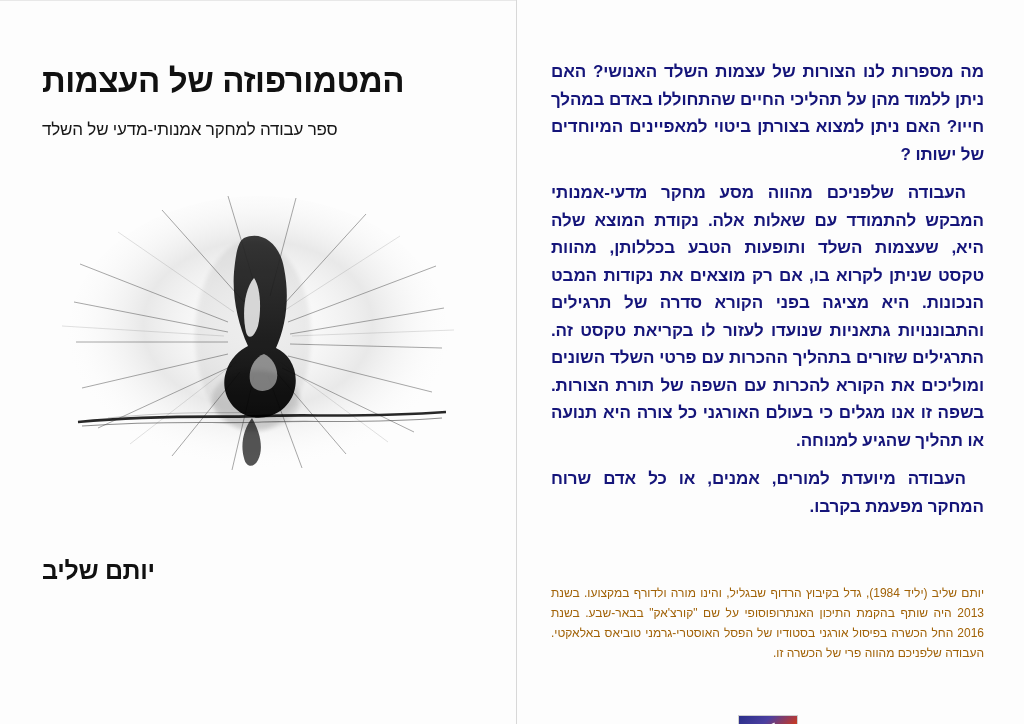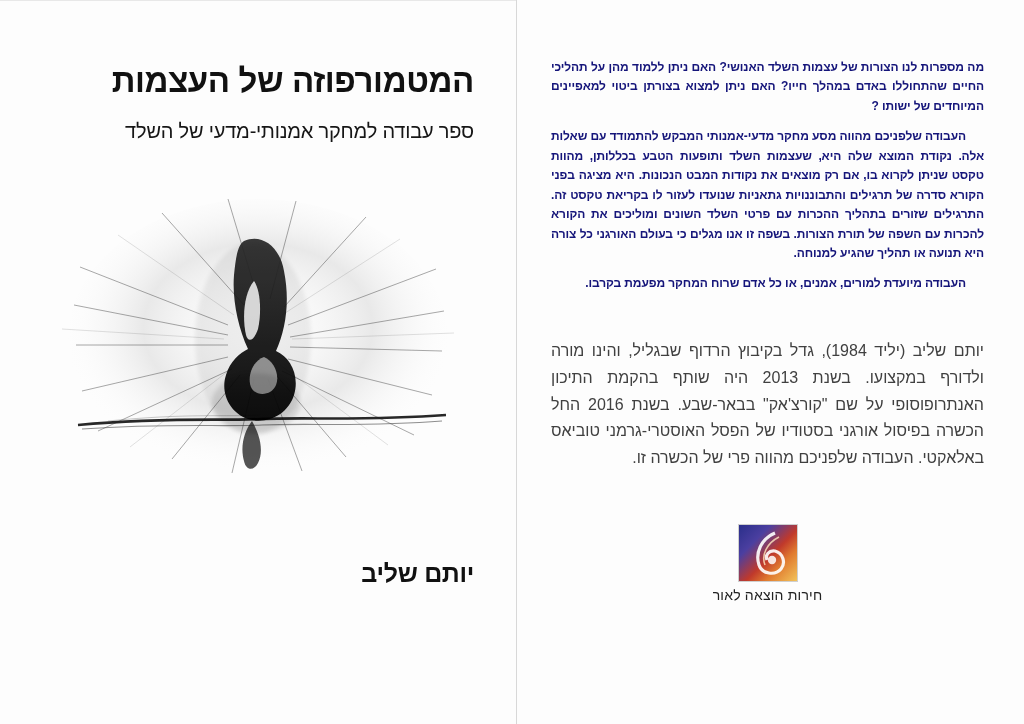--- a/index.html
+++ b/index.html
@@ -45,37 +45,37 @@
     top: 0;
     width: 507px;
     height: 724px;
     box-sizing: border-box;
     padding: 58px 40px 20px 34px;
     direction: rtl;
     text-align: right;
   }
   .blurb {
     color: #15157a;
-    font-size: 12px;
+    font-size: 17px;
     line-height: 1.62;
     font-weight: 700;
     letter-spacing: -0.1px;
   }
   .blurb p {
     margin: 0 0 11px 0;
     text-align: justify;
     text-align-last: right;
   }
   .blurb p.indent {
     text-indent: 18px;
   }
   .bio {
-    margin-top: 44px;
-    color: #404040;
-    font-size: 16px;
+    margin-top: 62px;
+    color: #a16207;
+    font-size: 12px;
     line-height: 1.68;
     font-weight: 400;
     text-align: justify;
     text-align-last: right;
   }
   .bio p { margin: 0; }
   
   .publisher {
     margin-top: 52px;
     display: flex;
@@ -107,32 +107,32 @@
   
   .front-cover {
     position: absolute;
     left: 0;
     top: 0;
     width: 516px;
     height: 724px;
     box-sizing: border-box;
     padding: 62px 42px 40px 42px;
     direction: rtl;
-    text-align: right;
+    text-align: left;
   }
   .title {
     font-size: 33px;
     font-weight: 700;
     color: #111;
     letter-spacing: -0.4px;
     line-height: 1.15;
   }
   .subtitle {
     margin-top: 20px;
-    font-size: 20px;
+    font-size: 17px;
     font-weight: 400;
     color: #161616;
     letter-spacing: -0.2px;
   }
   .artwork {
     margin-top: 46px;
     height: 330px;
     position: relative;
   }
   .artwork svg { display: block; margin: 0 auto; }

